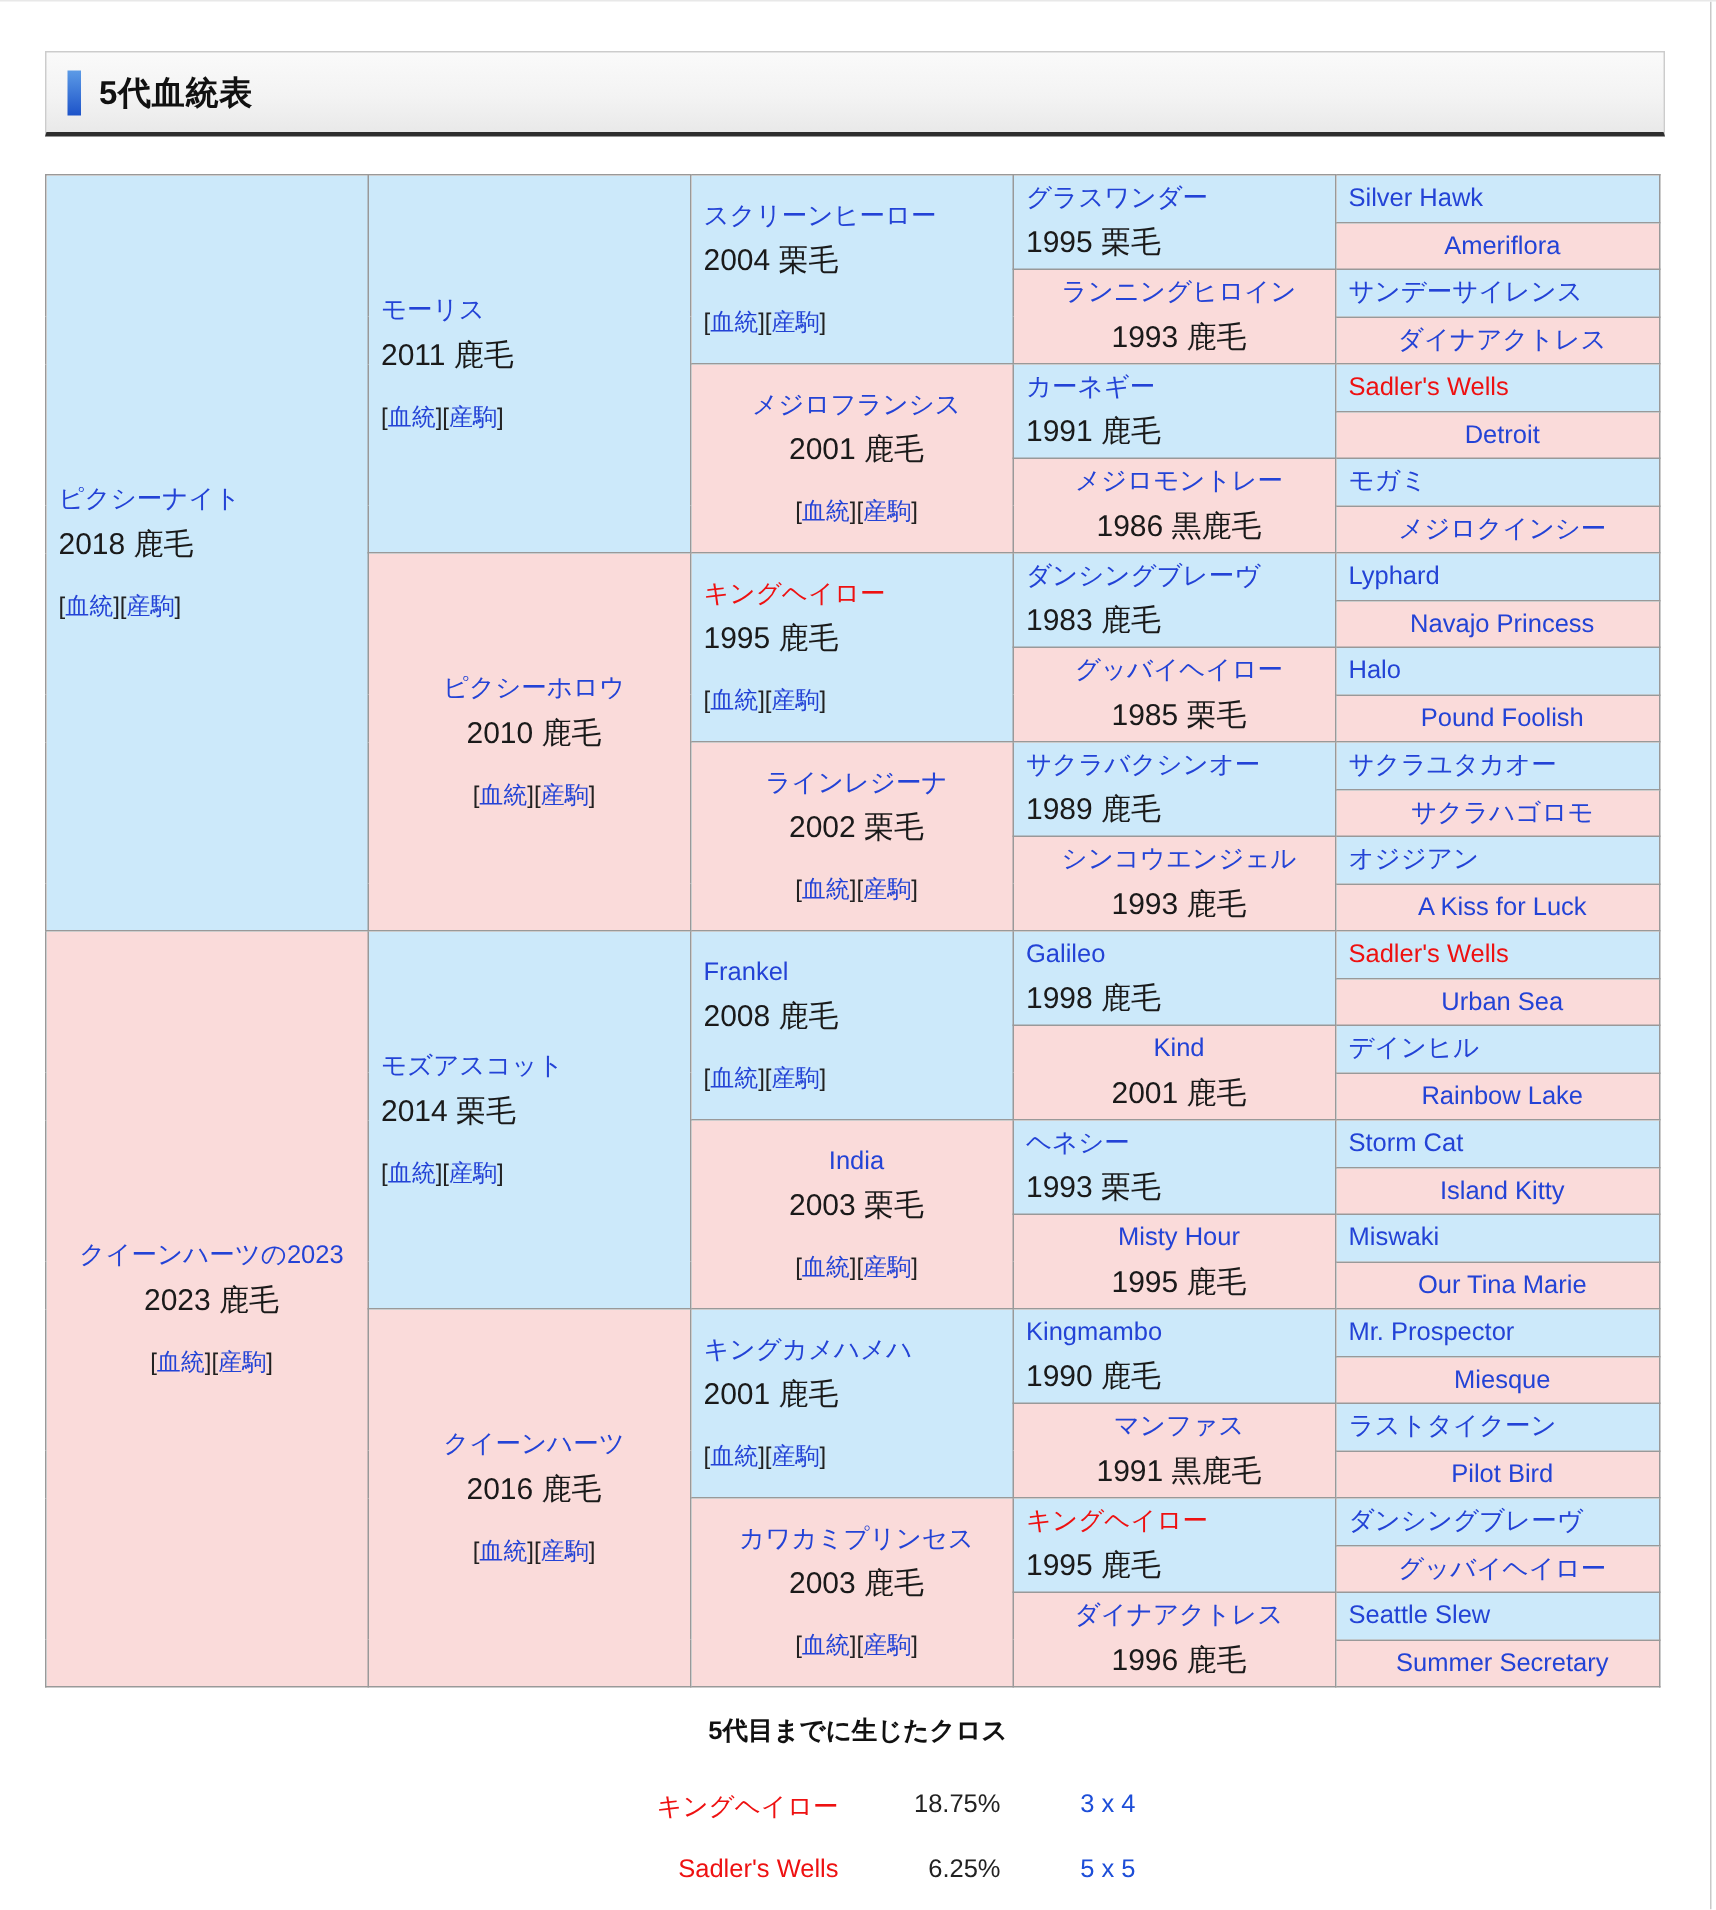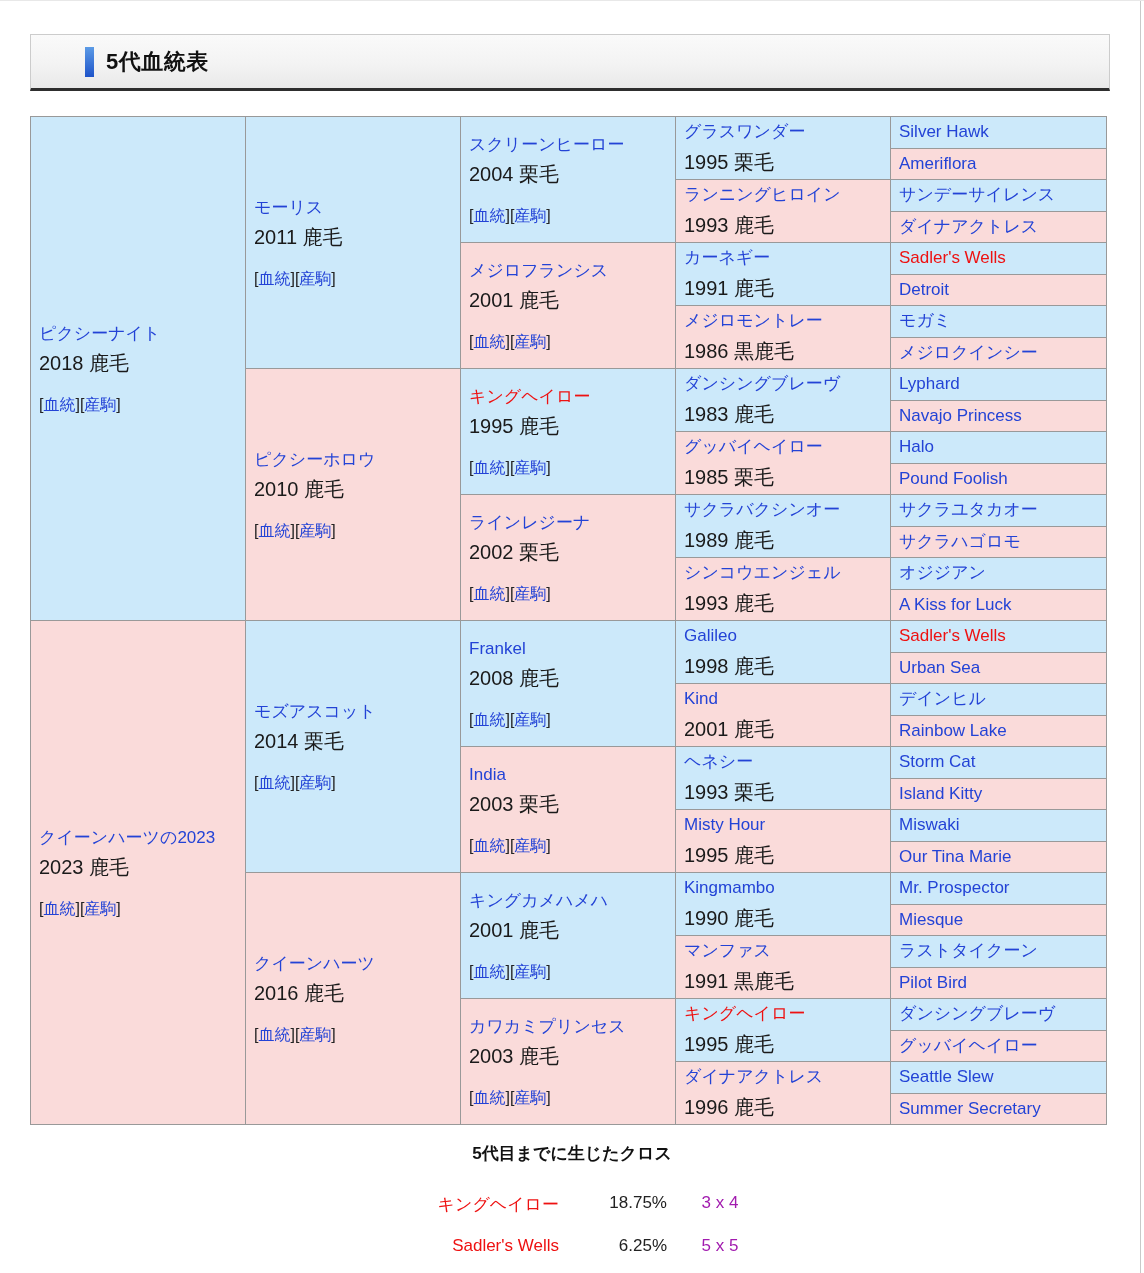--- a/index.html
+++ b/index.html
@@ -9,39 +9,39 @@
     font-family:"Liberation Sans","DejaVu Sans",sans-serif;
     border-top:1px solid #e8e8e8;
   }
   .right-edge { position:absolute; left:1140px; top:0; bottom:0; width:1px; background:#c9c9c9; }
 
   
   .section-header {
     margin:33px 0 0 30px; width:1080px; height:57px;
     background:linear-gradient(180deg,#fafafa 0%,#f3f3f3 55%,#e9e9e9 100%);
     border:1px solid #ccc; border-bottom:3px solid #2e2e2e;
-    display:flex; align-items:center;padding-left:40px;
+    display:flex; align-items:center;
   }
   .hbar { width:9px; height:30px; margin-left:14px; background:linear-gradient(180deg,#5c9be6,#1d53c9); }
   .htitle { font-size:22px; font-weight:bold; color:#111; margin-left:12px; letter-spacing:0.5px; }
 
   
   table.ped {
     border-collapse:collapse; table-layout:fixed;
     margin:25px 0 0 30px; width:1076px;
   }
   table.ped col { width:215px; }
   table.ped col.last { width:216px; }
   table.ped tr { height:31.5px; }
   table.ped td {
     border:1px solid #999; padding:0 2px 0 8px;
     vertical-align:middle; overflow:hidden; line-height:1.62;
   }
   td.m { background:#cce9fa; }
-  td.f { background:#fadbda; }
+  td.f { background:#fadbda;text-align:center; }
   a.nm { color:#2343d6; font-size:17px; text-decoration:none; cursor:pointer; display:inline-block; }
   a.nm.red { color:#ee1111; }
   .dt { color:#1a1a1a; font-size:20px; }
   .lk { font-size:16px;margin-top:12px; }
   .lk a { color:#2343d6; text-decoration:none; cursor:pointer; }
   .lk a::before { content:"["; color:#222; }
   .lk a::after  { content:"]"; color:#222; }
 
   
   .cross-head { margin-top:17px; display:flex; justify-content:center; align-items:center; gap:16px; }
@@ -50,21 +50,21 @@
     background:#1a80f0; color:#fff; font-weight:bold; font-size:17px;
     font-family:inherit; border:none; border-radius:20px; padding:8px 22px; cursor:pointer;
   }
   .cross-list { margin-top:28px; display:flex; flex-direction:column; gap:20px; align-items:center; }
   .cross-row {
     display:grid; grid-template-columns:240px 92px 74px; column-gap:16px;
     font-size:17px; position:relative; left:-34px;
   }
   .cname { text-align:right; color:#ee1111; }
   .cpct  { text-align:right; color:#222; }
-  .cpat  { text-align:center;  color:#a21caf; }
+  .cpat  { text-align:right;  color:#1d4ed8; }
 </style>
 </head>
 <body>
 
 <div class="right-edge"></div>
 
 <div class="section-header">
   <span class="hbar"></span>
   <span class="htitle">5代血統表</span>
 </div>

